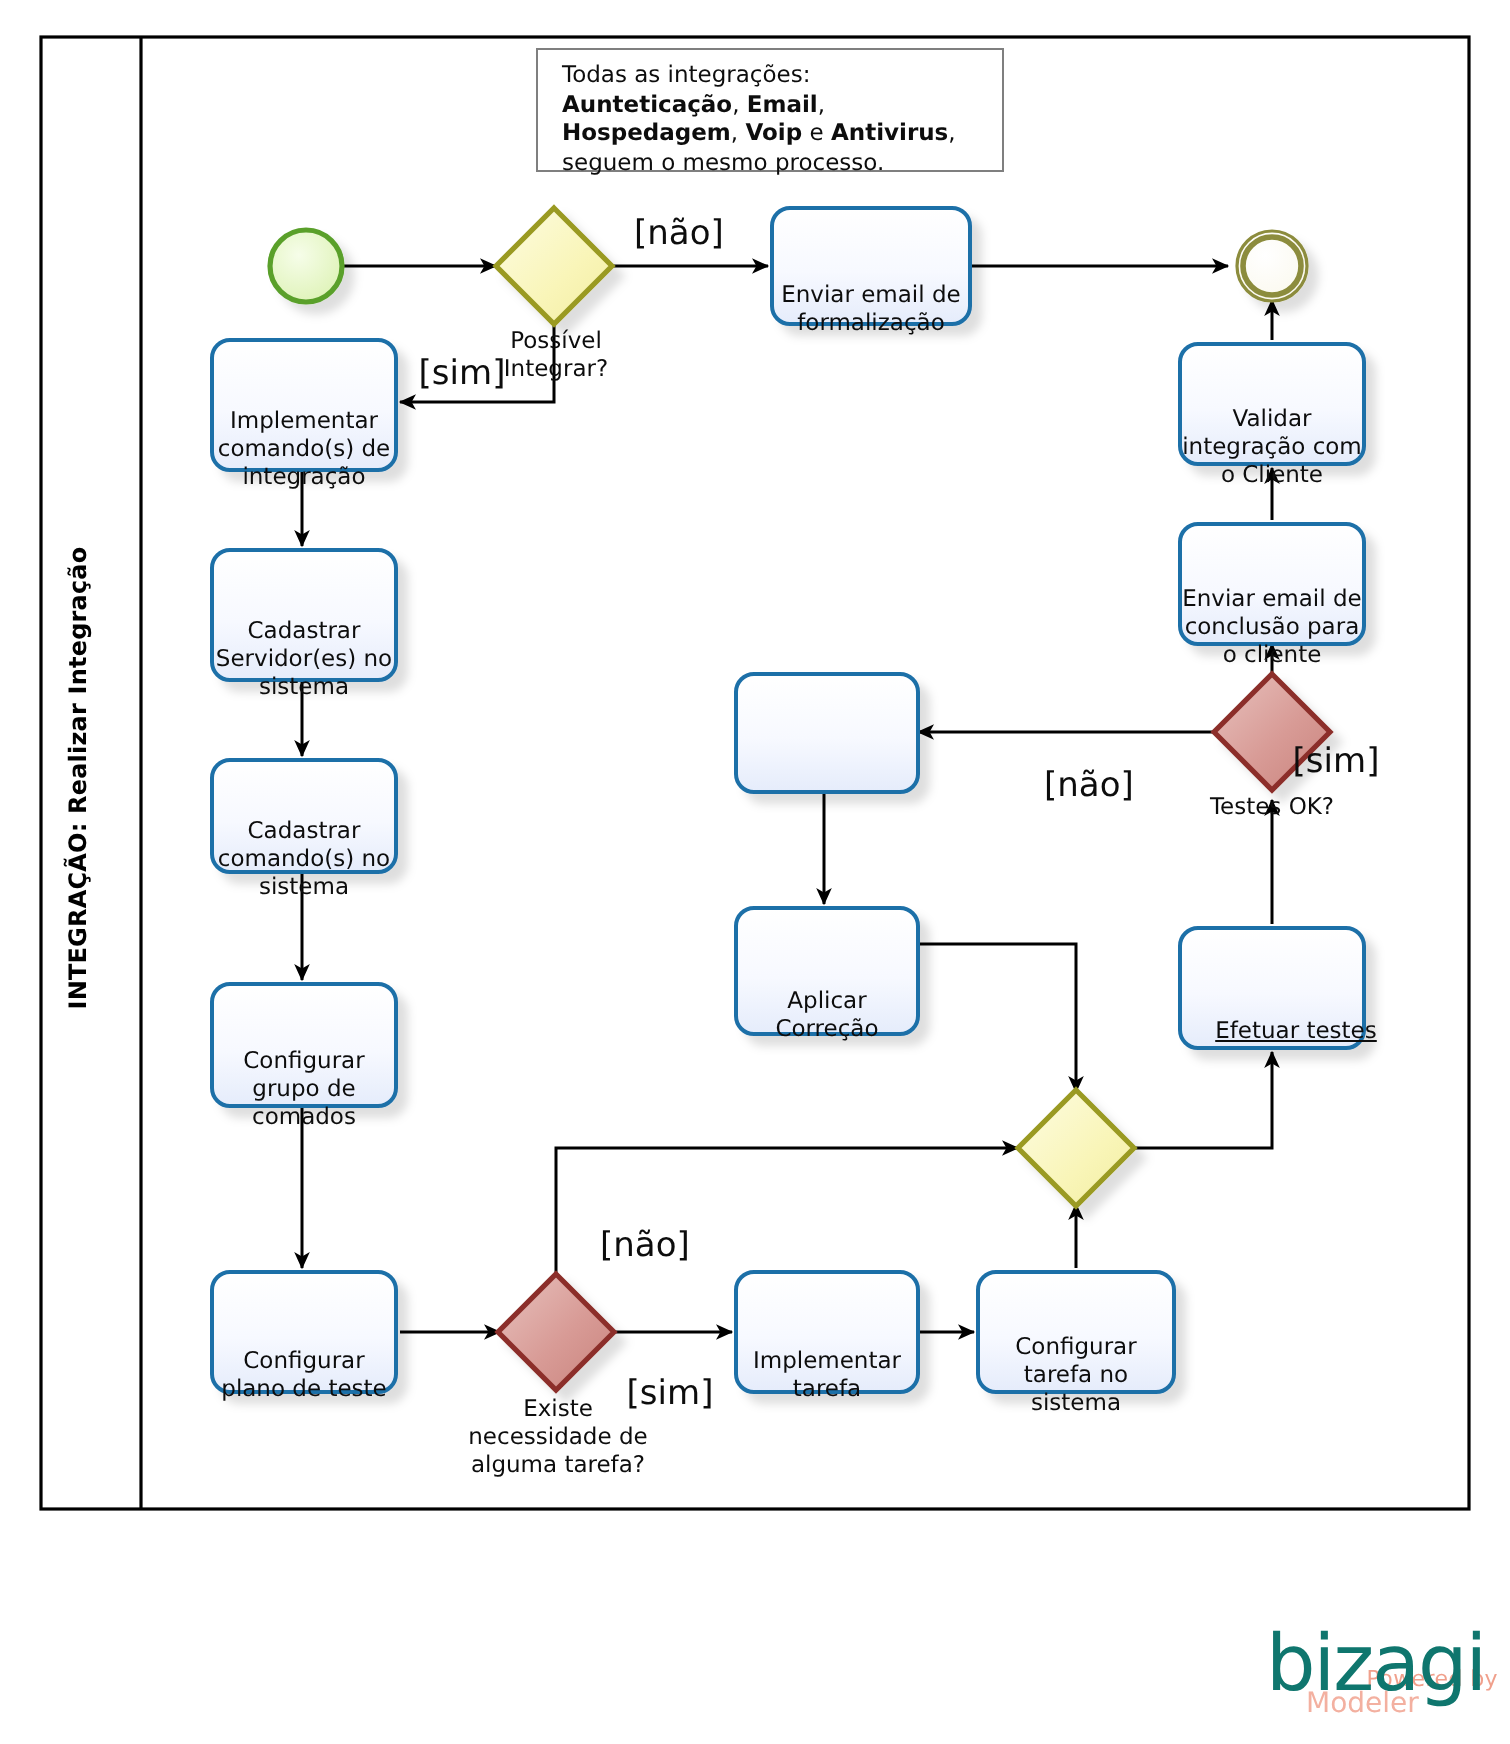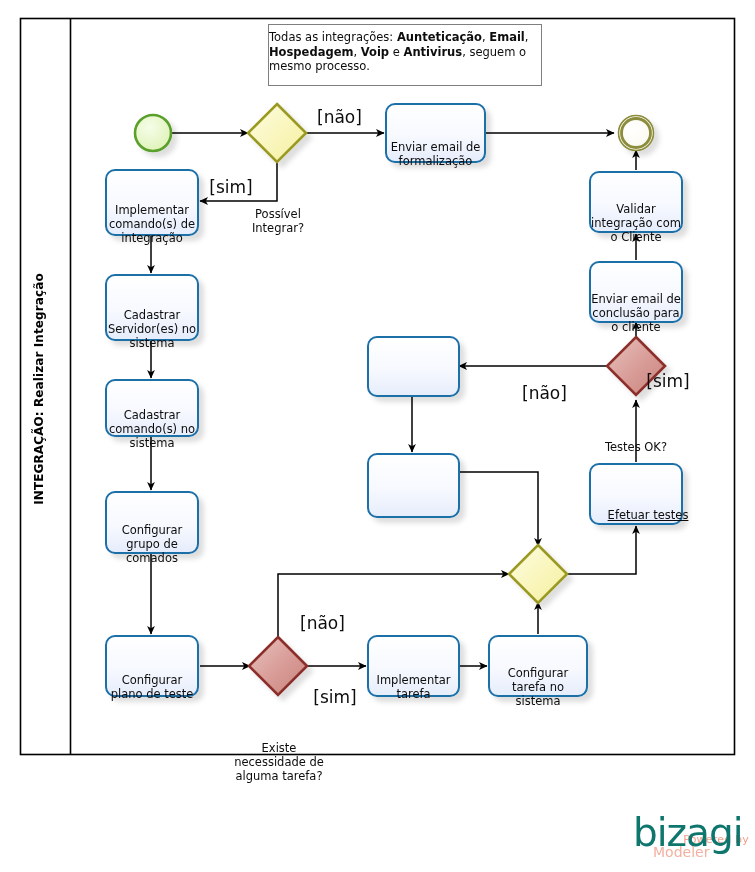--- a/index.html
+++ b/index.html
@@ -28,29 +28,28 @@
     text-align:center;
     line-height:14px;
   }
   .gw-label{
     position:absolute;
     font-size:11.5px;
     color:#0d0d0d;
     text-align:center;
     line-height:14px;
     white-space:pre-line;
-    margin-top:44px;
   }
   .annotation{
     position:absolute;
-    left:268px;top:24px;width:274px;height:62px;
+    left:268px;top:24px;width:234px;height:62px;
     background:#ffffff;
     border:1px solid #7f7f7f;
     box-sizing:border-box;
-    padding:5px 6px 4px 0;
+    padding:5px 6px 4px 12px;
     font-size:11.5px;
     line-height:14.5px;
     color:#0d0d0d;
   }
   .annotation b{font-weight:bold;}
   .lane-title{
     position:absolute;
     left:-111px;top:375px;
     width:300px;height:28px;
     transform:rotate(-90deg);
@@ -215,20 +214,22 @@
   <div class="node-label" style="left:106px;top:492px;width:92px;height:61px;">Configurar
 grupo de
 comados</div>
   <div class="node-label" style="left:106px;top:636px;width:92px;height:60px;">Configurar
 plano de teste</div>
   <div class="node-label" style="left:368px;top:636px;width:91px;height:60px;">Implementar
 tarefa</div>
   <div class="node-label" style="left:489px;top:636px;width:98px;height:60px;">Configurar
 tarefa no
 sistema</div>
+  <div class="node-label" style="left:368px;top:454px;width:91px;height:63px;">Aplicar
+Correção</div>
   <div class="node-label" style="left:590px;top:464px;width:116px;height:60px;text-decoration:underline;">Efetuar testes</div>
   <div class="node-label" style="left:590px;top:262px;width:92px;height:60px;">Enviar email de
 conclusão para
 o cliente</div>
   <div class="node-label" style="left:590px;top:172px;width:92px;height:60px;">Validar
 integração com
 o Cliente</div>
 
   <div class="gw-label" style="left:237px;top:163px;width:82px;">Possível
 Integrar?</div>

